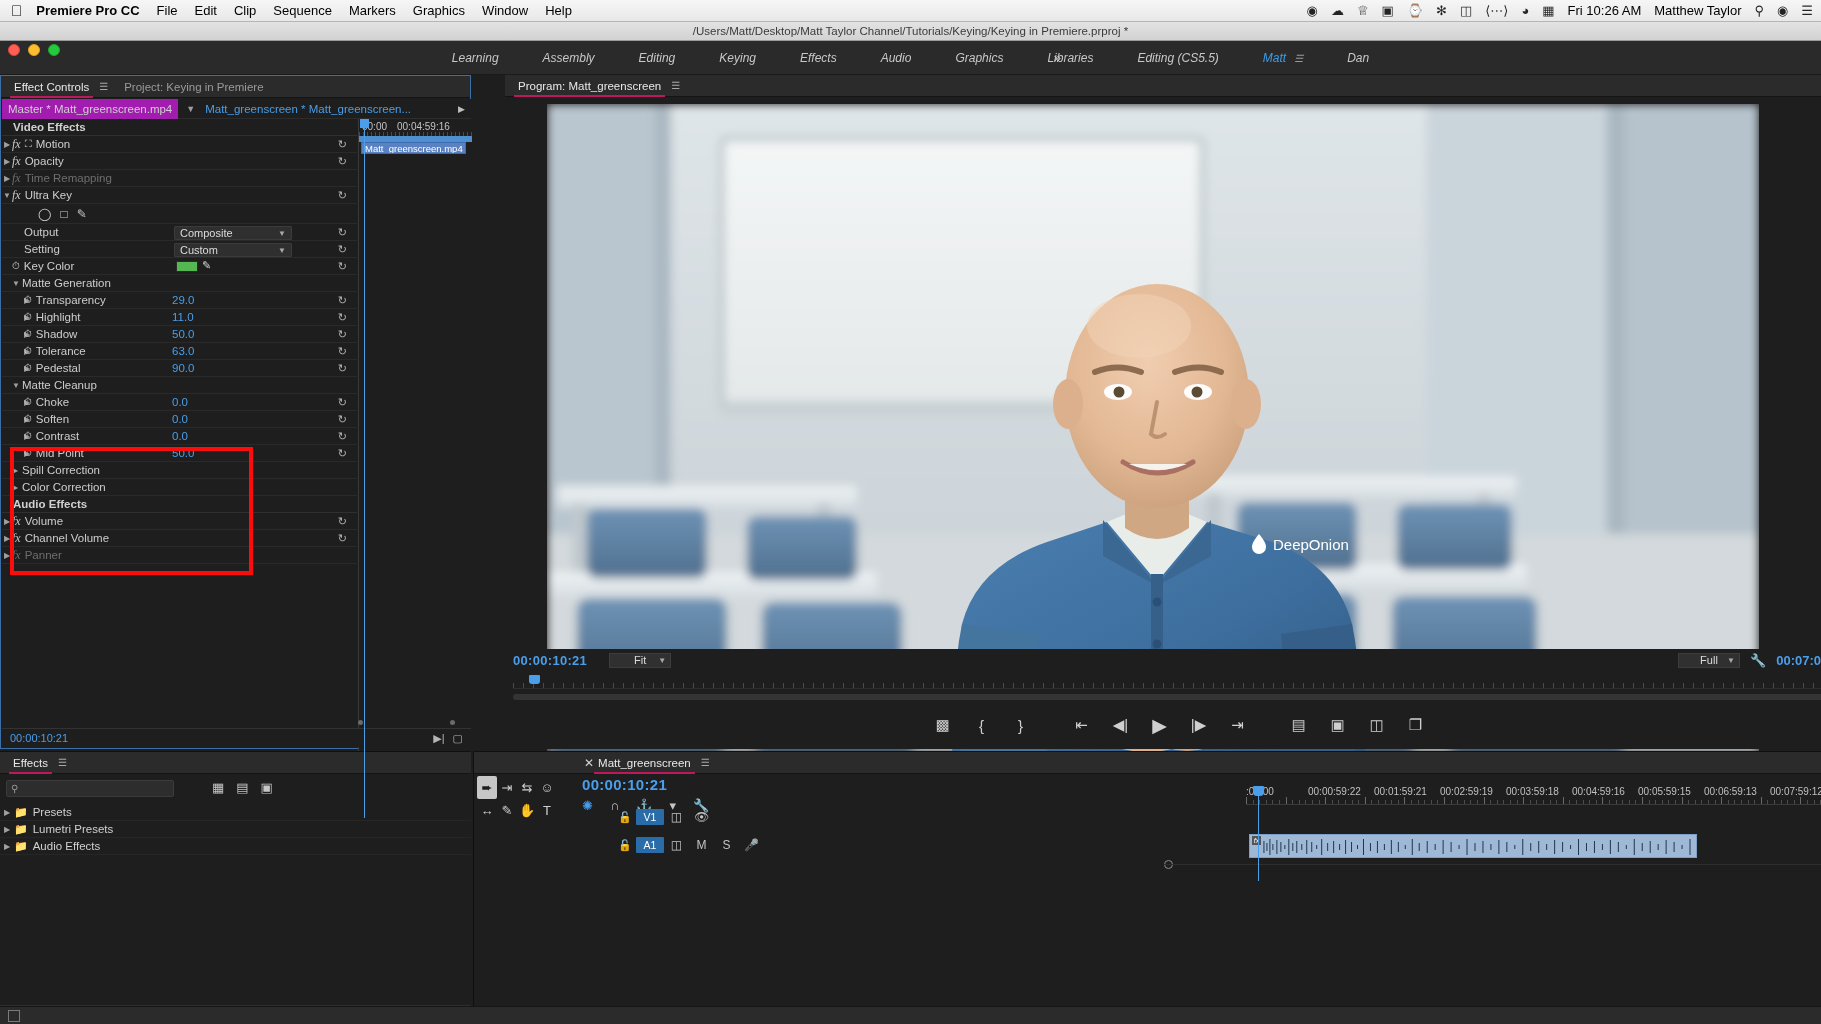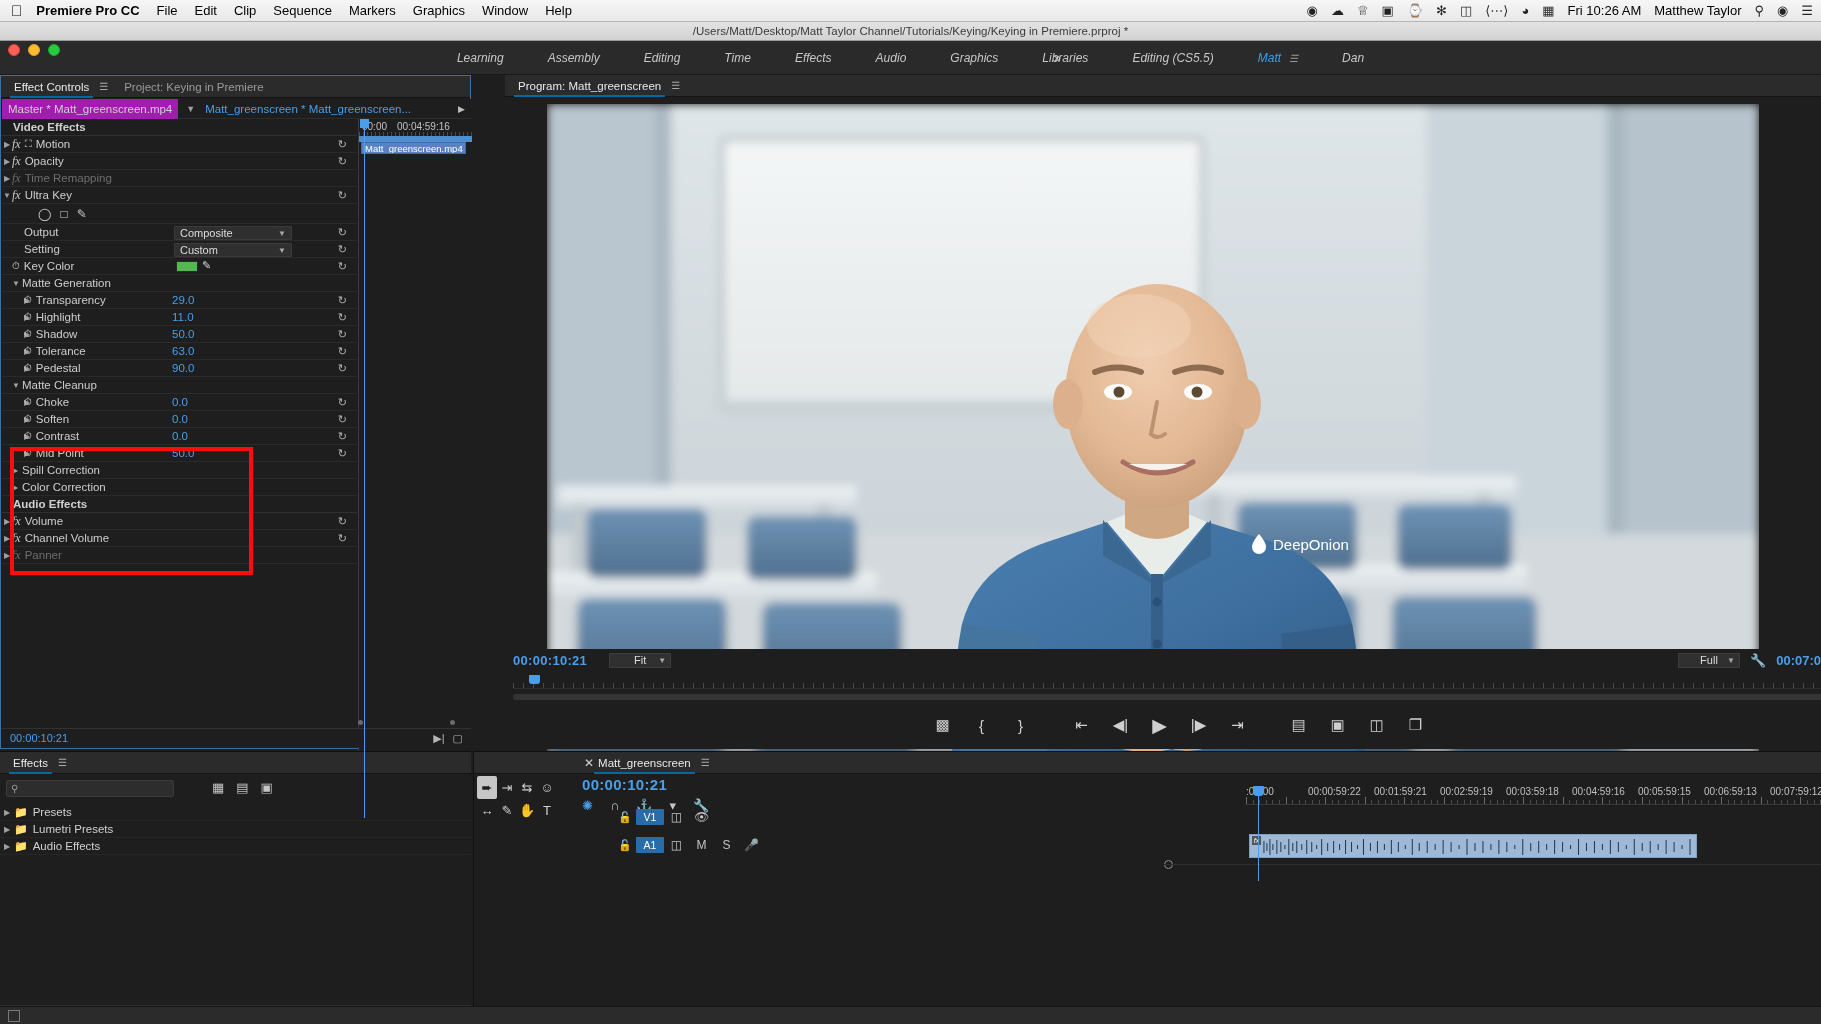--- a/index.html
+++ b/index.html
@@ -50,21 +50,21 @@
   #wsbar .ws.has-menu::after { content:"\2630"; margin-left:8px; font-size:10px; color:#9a9a9a; }
   #wsbar .chev { position:absolute; right:760px; color:#c8c8c8; font-size:13px; }
 
   
   .panel { position:absolute; background:#1e1e1e; }
   .panel-hdr {
     height:22px; background:#2b2b2b; display:flex; align-items:center;
     padding-left:9px; border-bottom:1px solid #141414; gap:0;
   }
   .tab { font-size:11.5px; color:#b9b9b9; padding:0 4px; height:22px; line-height:22px; white-space:nowrap;}
-  .tab.sel { color:#e8e8e8; border-bottom:2px solid #0369a1; }
+  .tab.sel { color:#e8e8e8; border-bottom:2px solid #be185d; }
   .tab.dim { color:#9a9a9a; }
   .ham { font-size:10px; color:#a8a8a8; margin:0 12px 0 6px; }
 
   
   #fx-panel { left:0; top:75px; width:471px; height:674px; background:#1e1e1e; border:1px solid #3c6fa8; }
   #fx-clipsel {
     position:absolute; left:1px; top:23px; width:469px; height:20px;
     background:#1e1e1e; display:flex; align-items:center; font-size:11.5px;
     border-bottom:1px solid #2c2c2c;
   }
@@ -256,21 +256,21 @@
 <div id="winbtns">
   <i class="wb-r"></i>
   <i class="wb-y"></i>
   <i class="wb-g"></i>
 </div>
 
 <div id="wsbar">
   <span class="ws">Learning</span>
   <span class="ws">Assembly</span>
   <span class="ws">Editing</span>
-  <span class="ws">Time</span>
+  <span class="ws">Keying</span>
   <span class="ws">Effects</span>
   <span class="ws">Audio</span>
   <span class="ws">Graphics</span>
   <span class="ws">Libraries</span>
   <span class="ws">Editing (CS5.5)</span>
   <span class="ws active has-menu">Matt</span>
   <span class="ws">Dan</span>
   <span class="chev">»</span>
 </div>
 

